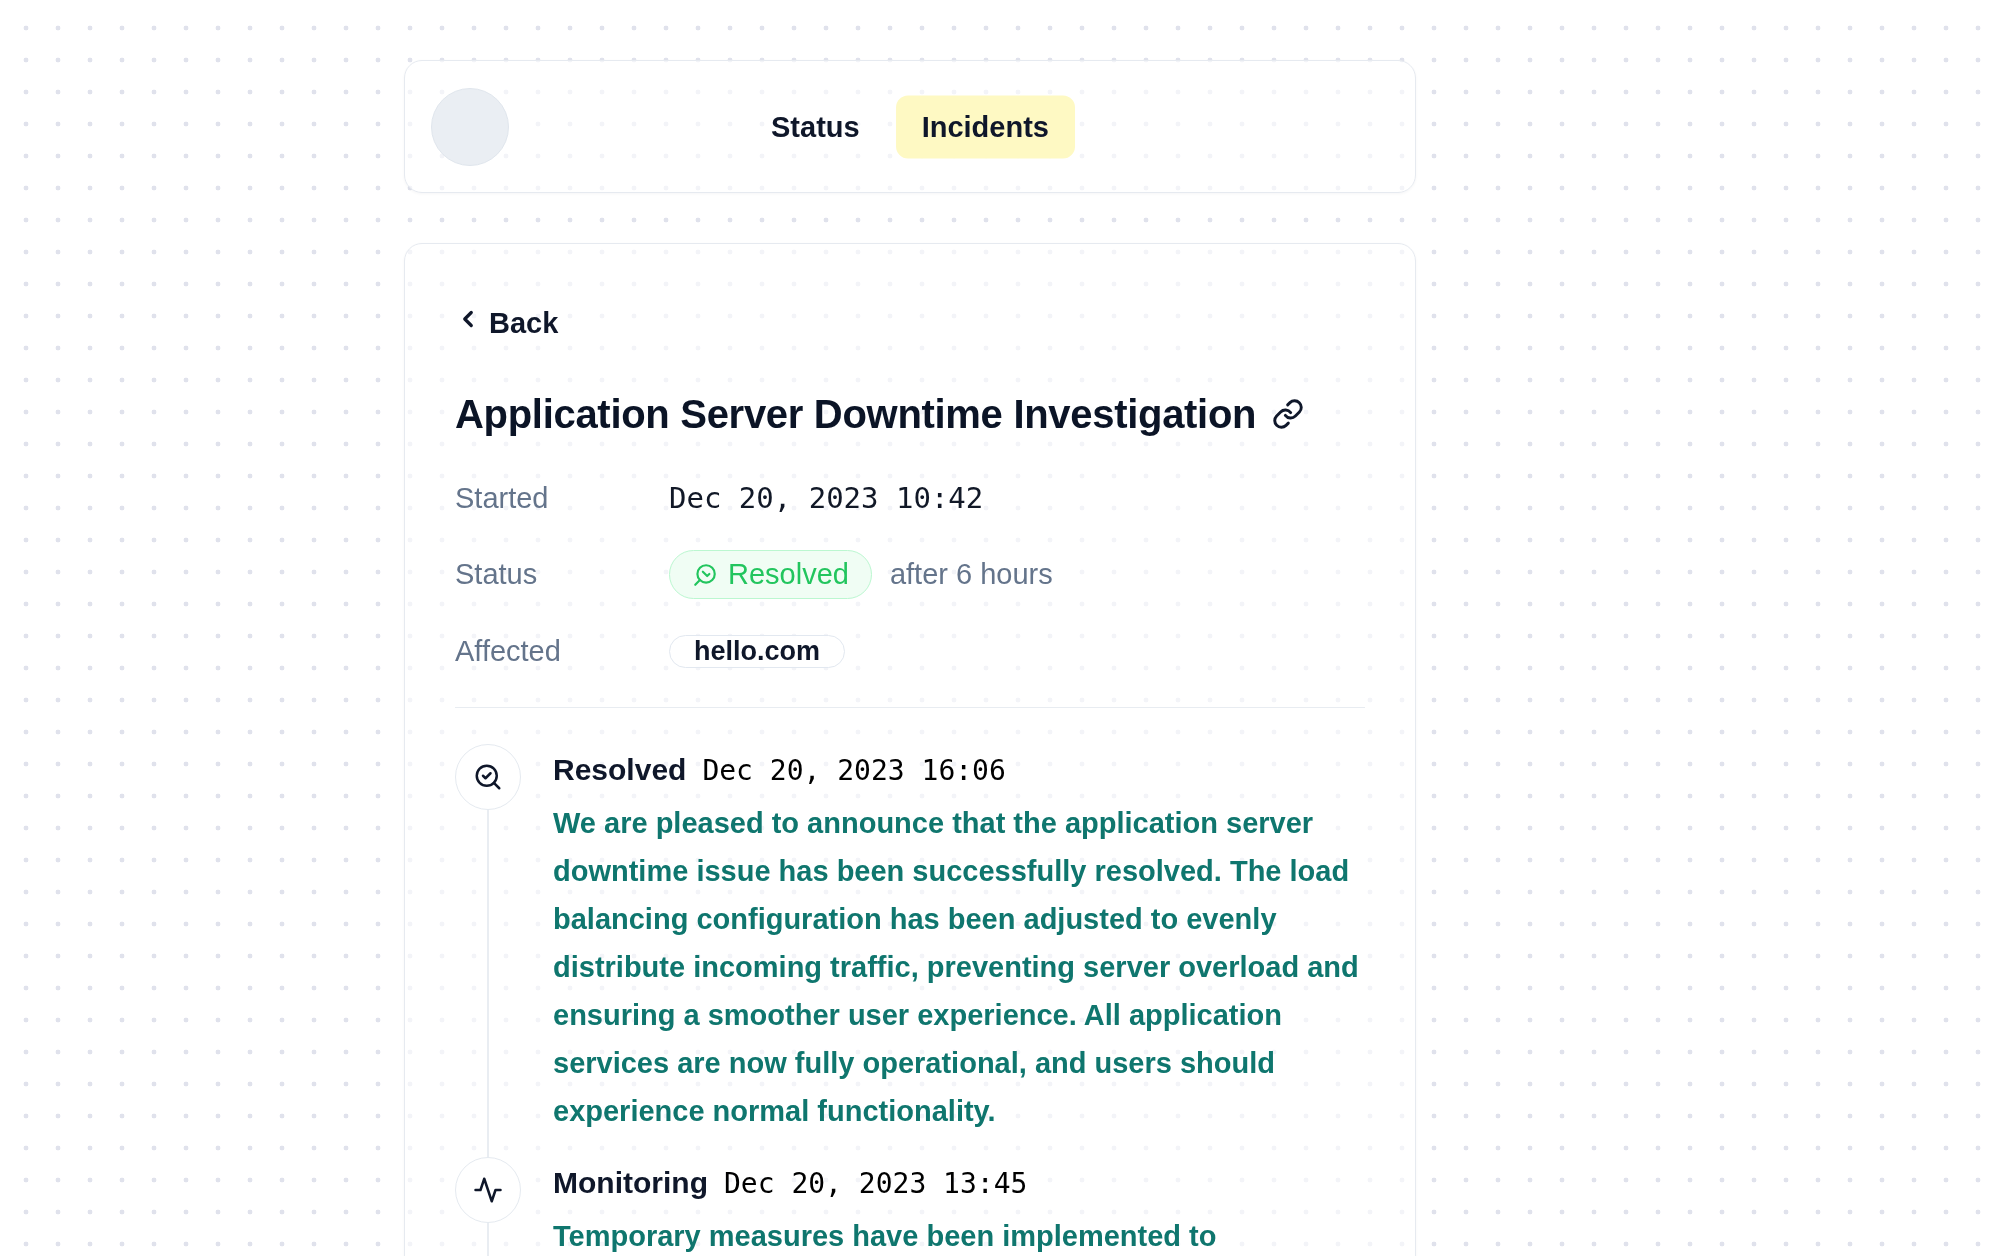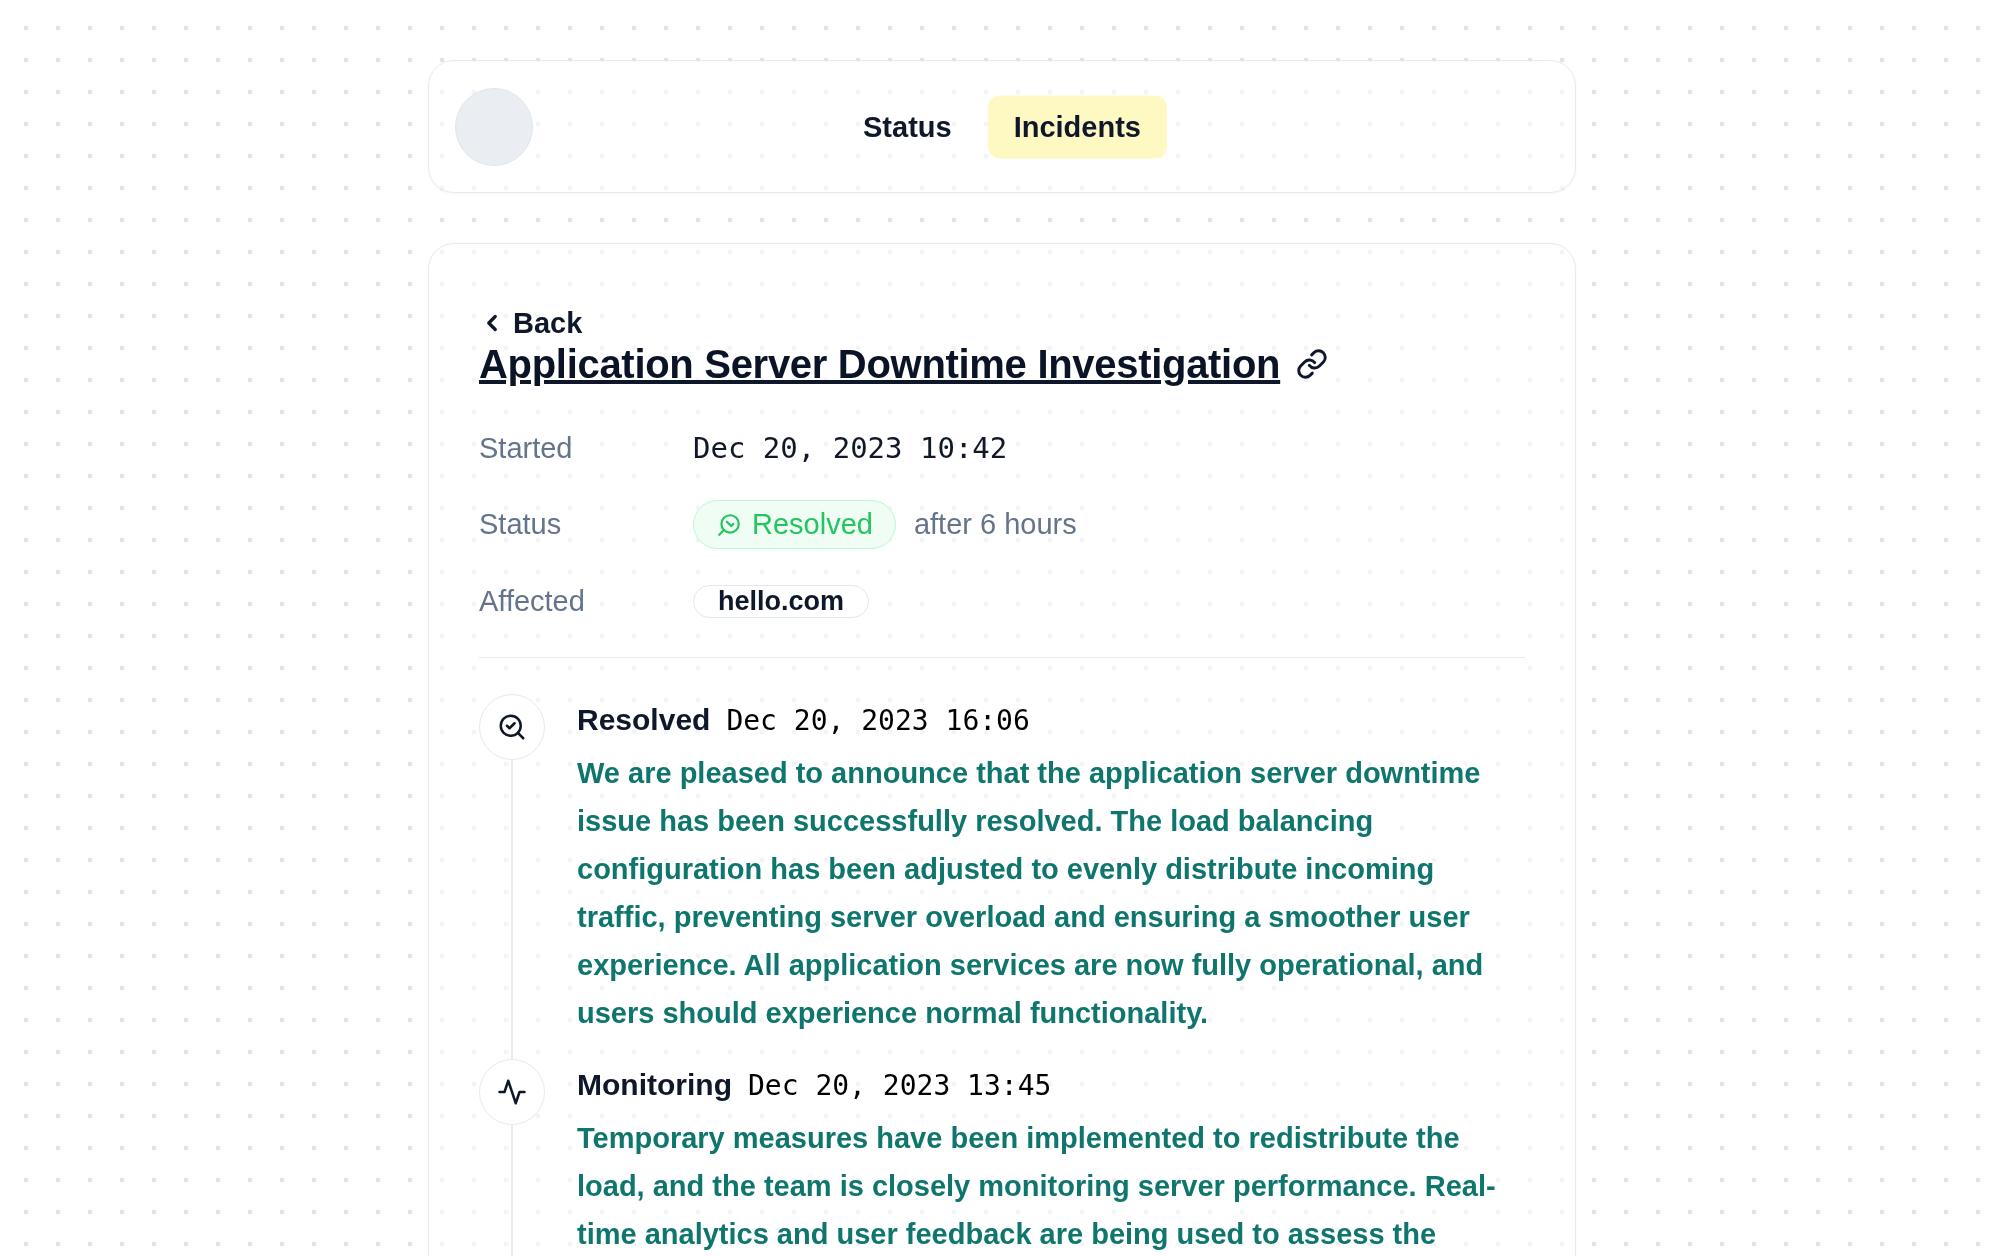--- a/index.html
+++ b/index.html
@@ -9,25 +9,25 @@
     overflow:hidden;
     font-family:"Liberation Sans", sans-serif;
     color:#0f172a;
     background-color:#ffffff;
     background-image: radial-gradient(circle, #e0e2ec 2.4px, transparent 2.6px);
     background-size: 32px 32px;
     background-position: 10px 12px;
   }
   .card {
     position:absolute;
-    left:428px;
-    width:1148px;
+    left:404px;
+    width:1012px;
     background:rgba(255,255,255,0.62);
     border:1.5px solid #e6eaf0;
-    border-radius:26px;
+    border-radius:18px;
     box-shadow:0 1px 3px rgba(15,23,42,0.04);
   }
   
   .topbar {
     top:60px;
     height:133px;
     display:flex;
     align-items:center;
     padding:0 26px;
   }
@@ -68,34 +68,33 @@
     font-family:"Liberation Sans", sans-serif;
   }
   
   .main-card {
     top:243px;
     height:1160px;
     padding:62px 50px;
   }
   .back {
     display:inline-flex;
-    align-items:center;
     gap:8px;
     font-size:29px;
     font-weight:700;
     color:#0f172a;
     line-height:34px;
     cursor:pointer;
   }
   .back svg { width:26px; height:26px; }
   .title-row {
+    margin-top:50px;
     display:flex;
     align-items:center;
     gap:16px;
-    text-decoration:underline;
   }
   .title {
     font-size:40px;
     font-weight:700;
     line-height:48px;
     color:#0b1426;
     letter-spacing:-0.3px;
   }
   .link-btn { cursor:pointer; display:flex; align-items:center; color:#0f172a; }
   .link-btn svg { width:32px; height:32px; }

